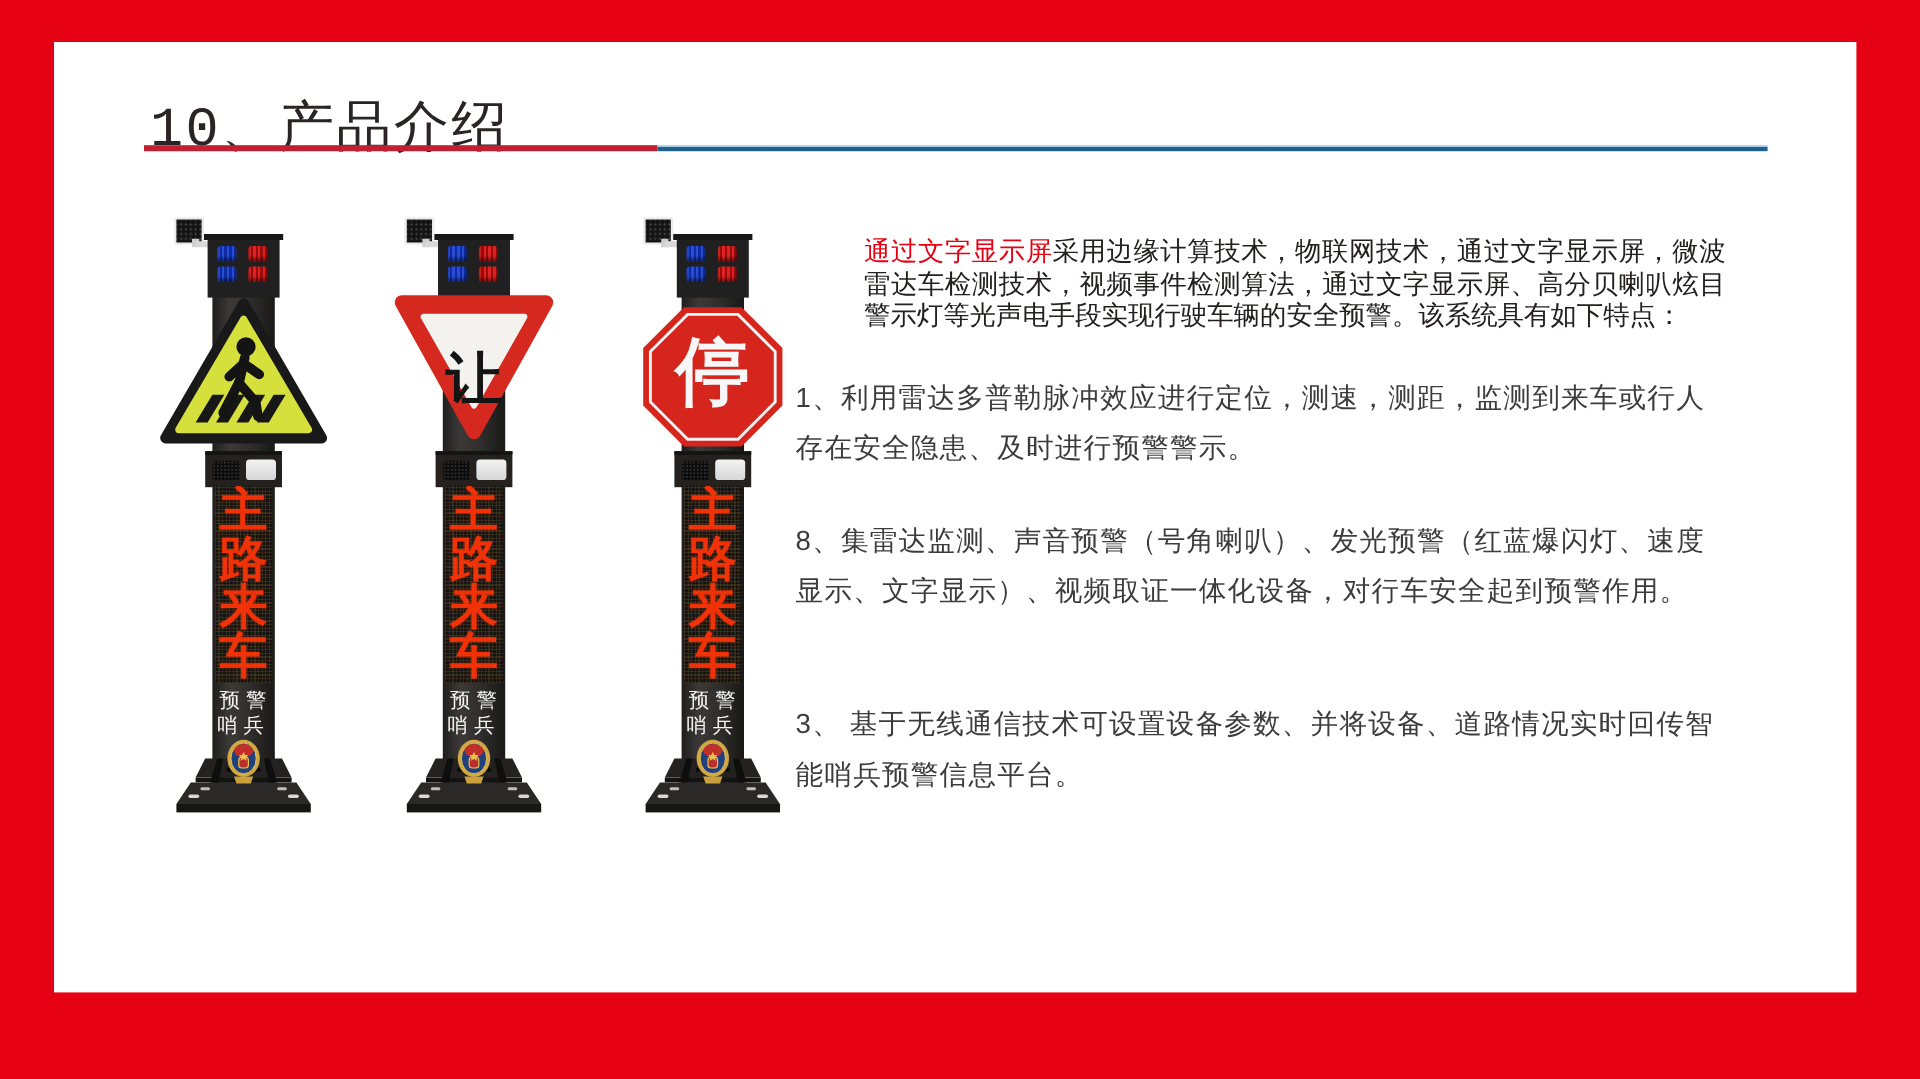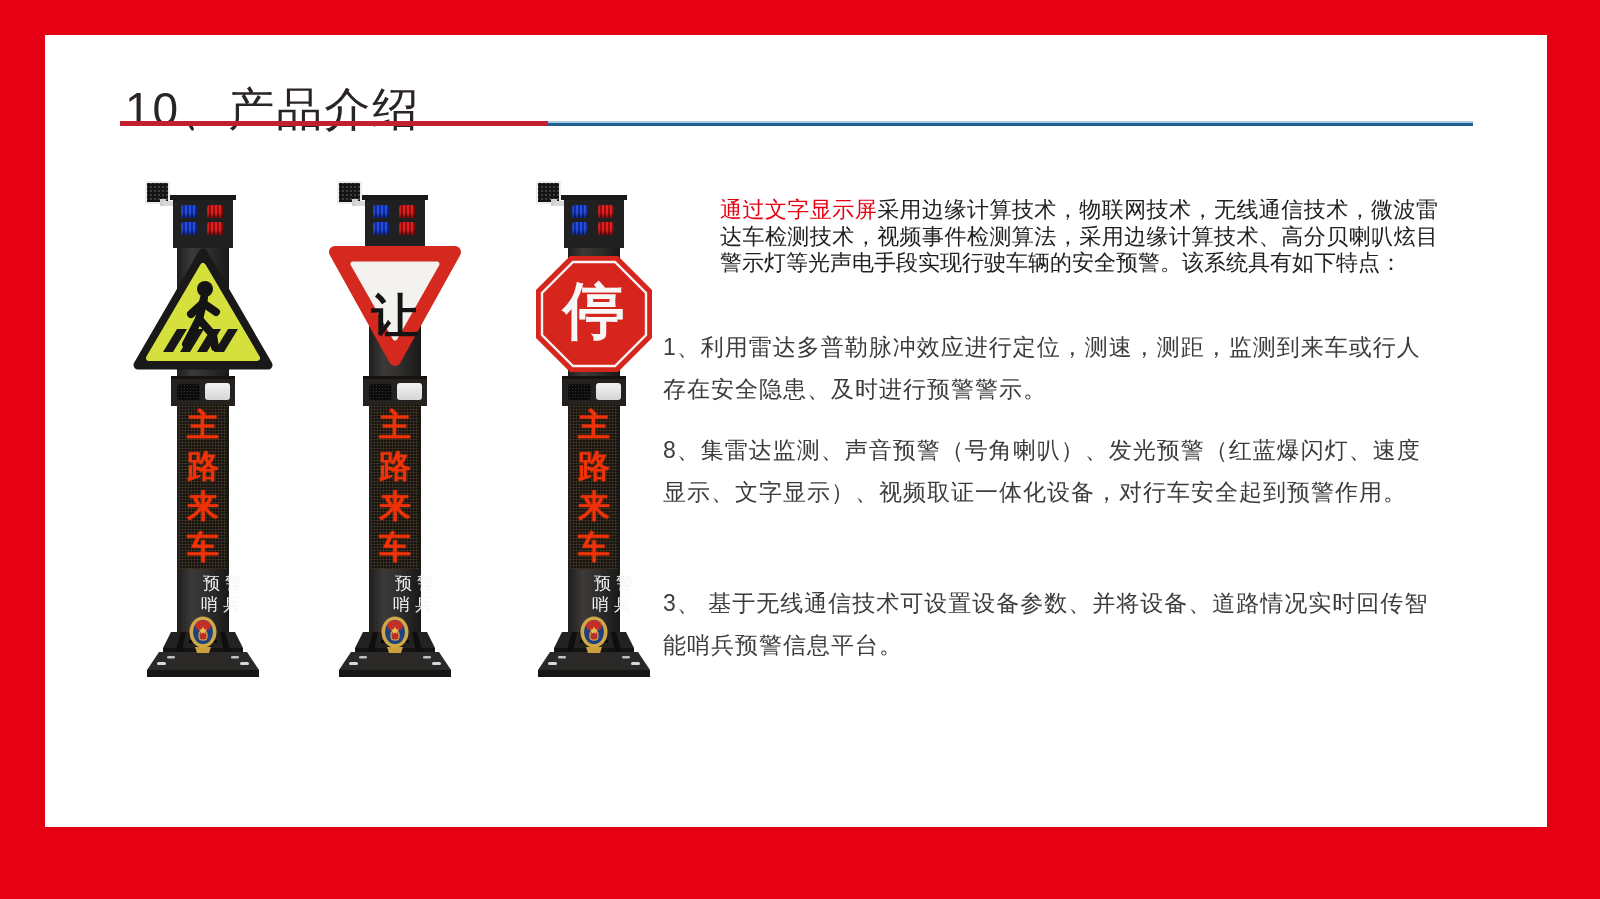--- a/index.html
+++ b/index.html
@@ -6,41 +6,41 @@
   body{
     width:1600px;height:899px;position:relative;overflow:hidden;
     background:#e60014;
     font-family:"Liberation Sans","DejaVu Sans",sans-serif;
   }
   .slide{position:absolute;left:45px;top:35px;width:1502px;height:792px;background:#ffffff;}
 
   
   .title{
     position:absolute;left:80px;top:18px;
-    font-family:Liberation Sans, sans-serif;
+    font-family:Liberation Mono, monospace;
     font-size:46px;line-height:1.1;color:#2a2424;letter-spacing:2px;font-weight:400;
   }
   .rule{position:absolute;left:75px;top:86px;width:1353px;height:5px;display:flex;}
   .rule-red{width:428px;height:100%;background:#c21f30;}
   .rule-blue{flex:1;height:100%;background:linear-gradient(to bottom,#abc9e3 0 1.6px,#1f6090 1.6px);}
 
   
   .intro{
     position:absolute;left:675px;top:140px;width:718px;
     font-family:"Liberation Serif","DejaVu Serif",serif;
     font-size:22px;line-height:26.5px;color:#242020;text-align:justify;
   }
   .intro .hl{color:#e60012;}
 
   
   .feature{
     position:absolute;left:618px;width:776px;
     font-size:23px;line-height:42px;letter-spacing:1px;color:#3c3c3c;
   }
-  .f1{top:268px;}
+  .f1{top:252px;}
   .f2{top:371px;}
   .f3{top:524px;}
 
   
   .pole{position:absolute;top:133px;width:170px;height:555px;}
   .pole-1{left:73px;}
   .pole-2{left:265px;}
   .pole-3{left:464px;}
 
   .column{
@@ -78,27 +78,27 @@
     background-color:#0c0c0c;background-image:radial-gradient(#303030 1px,transparent 1px);background-size:3px 3px;
   }
   .lamp{position:absolute;left:34px;top:4px;width:25px;height:17px;border-radius:3px;background:linear-gradient(180deg,#f3f3f3,#d6d6d6);}
 
   .led{
     position:absolute;left:61px;top:237px;width:48px;height:164px;z-index:2;overflow:hidden;
     background-color:#171310;
     background-image:
       repeating-linear-gradient(0deg,rgba(128,86,55,.30) 0 1px,transparent 1px 3px),
       repeating-linear-gradient(90deg,rgba(96,106,70,.25) 0 1px,transparent 1px 3px);
-    color:#f13108;font-size:32px;line-height:40.5px;font-weight:700;text-align:center;word-break:break-all;
+    color:#f13108;font-size:40px;line-height:40.5px;font-weight:700;text-align:center;word-break:break-all;
     text-shadow:0 0 2px rgba(255,64,0,.55);
   }
   .pole-label{
     position:absolute;left:59px;top:405px;width:52px;z-index:2;
     font-size:17px;line-height:21px;letter-spacing:5px;text-indent:4px;
-    color:#f5f5f5;text-align:center;word-break:break-all;font-weight:500;padding-left:20px;
+    color:#f5f5f5;text-align:center;word-break:break-all;font-weight:500;
   }
   .badge{position:absolute;left:69px;top:446px;width:32px;height:42px;z-index:5;}
   .base{position:absolute;left:27px;top:450px;width:116px;height:64px;z-index:4;}
 </style>
 </head>
 <body>
 
 <div class="slide">
 
   <h1 class="title">10、产品介绍</h1>
@@ -272,19 +272,19 @@
         <rect x="44" y="22" width="6" height="3" fill="#0a0a0a"></rect>
         <rect x="66" y="22" width="6" height="3" fill="#0a0a0a"></rect>
         <rect x="12" y="44" width="9" height="3" rx="1.5" fill="#d9d9d9"></rect>
         <rect x="95" y="44" width="9" height="3" rx="1.5" fill="#d9d9d9"></rect>
         <rect x="22" y="38" width="8" height="2.6" rx="1.3" fill="#bfbfbf"></rect>
         <rect x="86" y="38" width="8" height="2.6" rx="1.3" fill="#bfbfbf"></rect>
       </svg>
     </div>
   </div>
 
-  <p class="intro"><span class="hl">通过文字显示屏</span><span>采用边缘计算技术，物联网技术，无线通信技术，微波雷达车检测技术，视频事件检测算法，采用边缘计算技术、高分贝喇叭炫目警示灯等光声电手段实现行驶车辆的安全预警。该系统具有如下特点：</span></p>
+  <p class="intro"><span class="hl">通过文字显示屏</span><span>采用边缘计算技术，物联网技术，通过文字显示屏，微波雷达车检测技术，视频事件检测算法，通过文字显示屏、高分贝喇叭炫目警示灯等光声电手段实现行驶车辆的安全预警。该系统具有如下特点：</span></p>
 
   <p class="feature f1">1、利用雷达多普勒脉冲效应进行定位，测速，测距，监测到来车或行人存在安全隐患、及时进行预警警示。</p>
   <p class="feature f2">8、集雷达监测、声音预警（号角喇叭）、发光预警（红蓝爆闪灯、速度显示、文字显示）、视频取证一体化设备，对行车安全起到预警作用。</p>
   <p class="feature f3">3、 基于无线通信技术可设置设备参数、并将设备、道路情况实时回传智能哨兵预警信息平台。</p>
 
 </div>
 
 </body></html>

